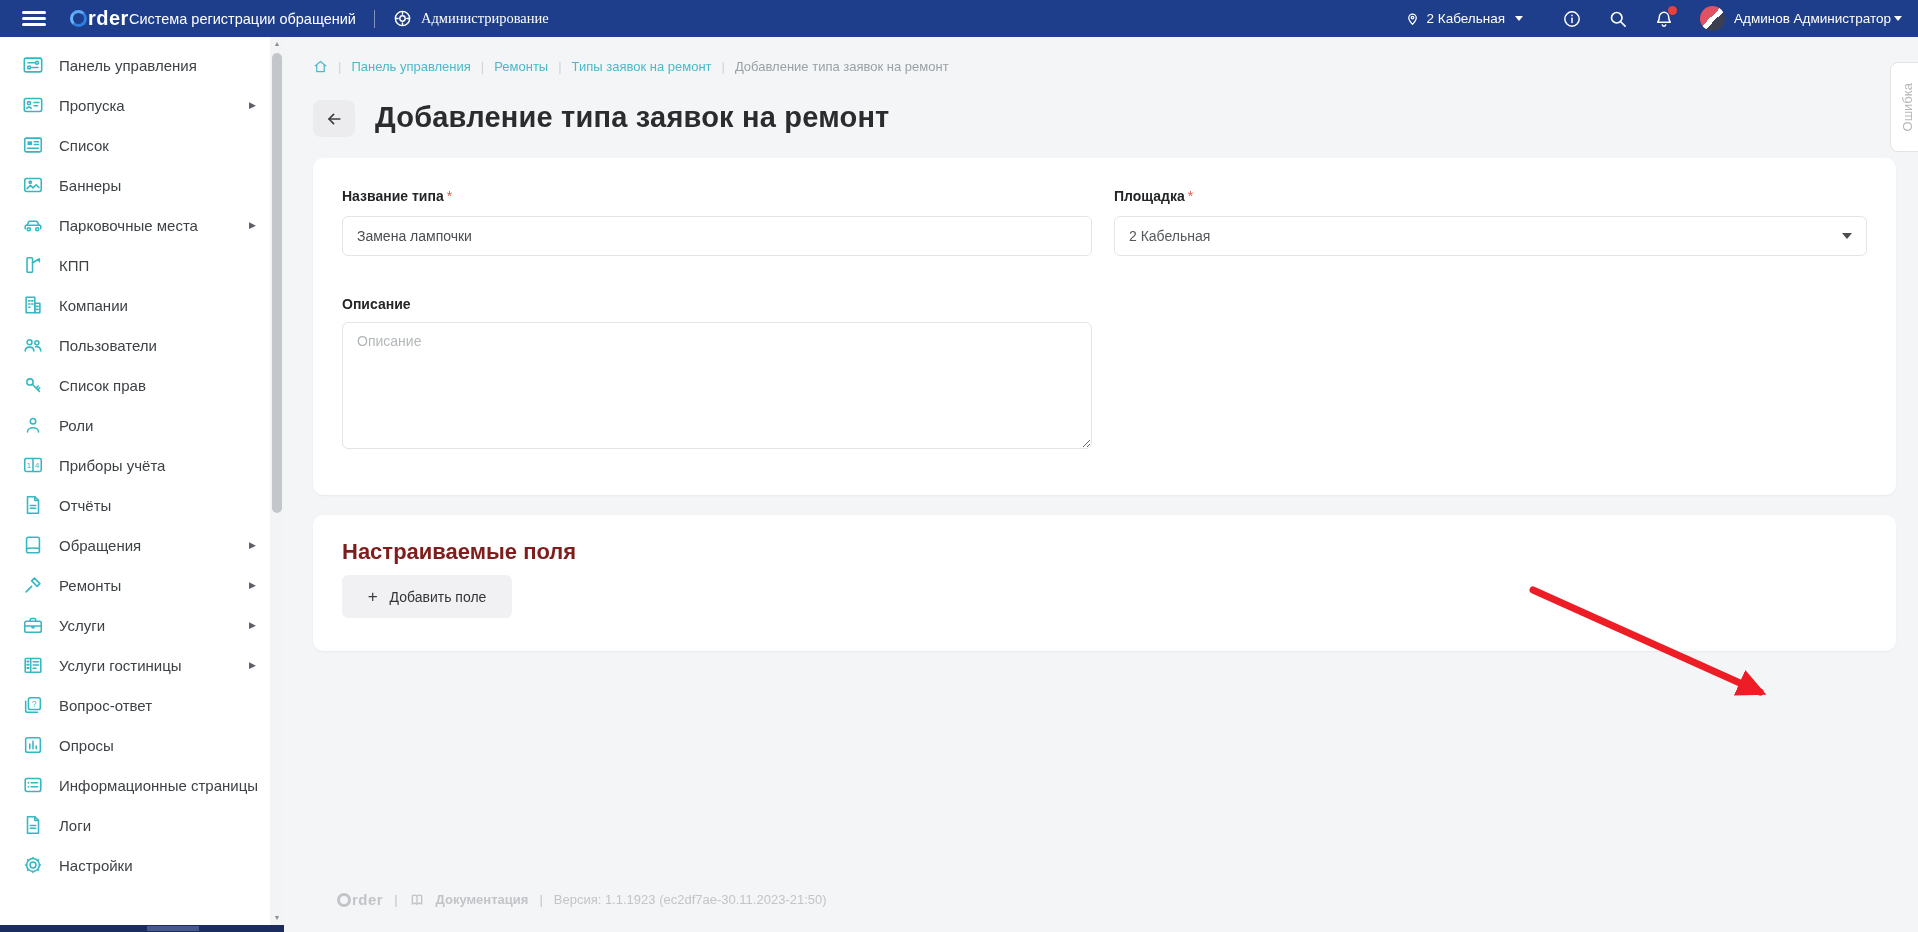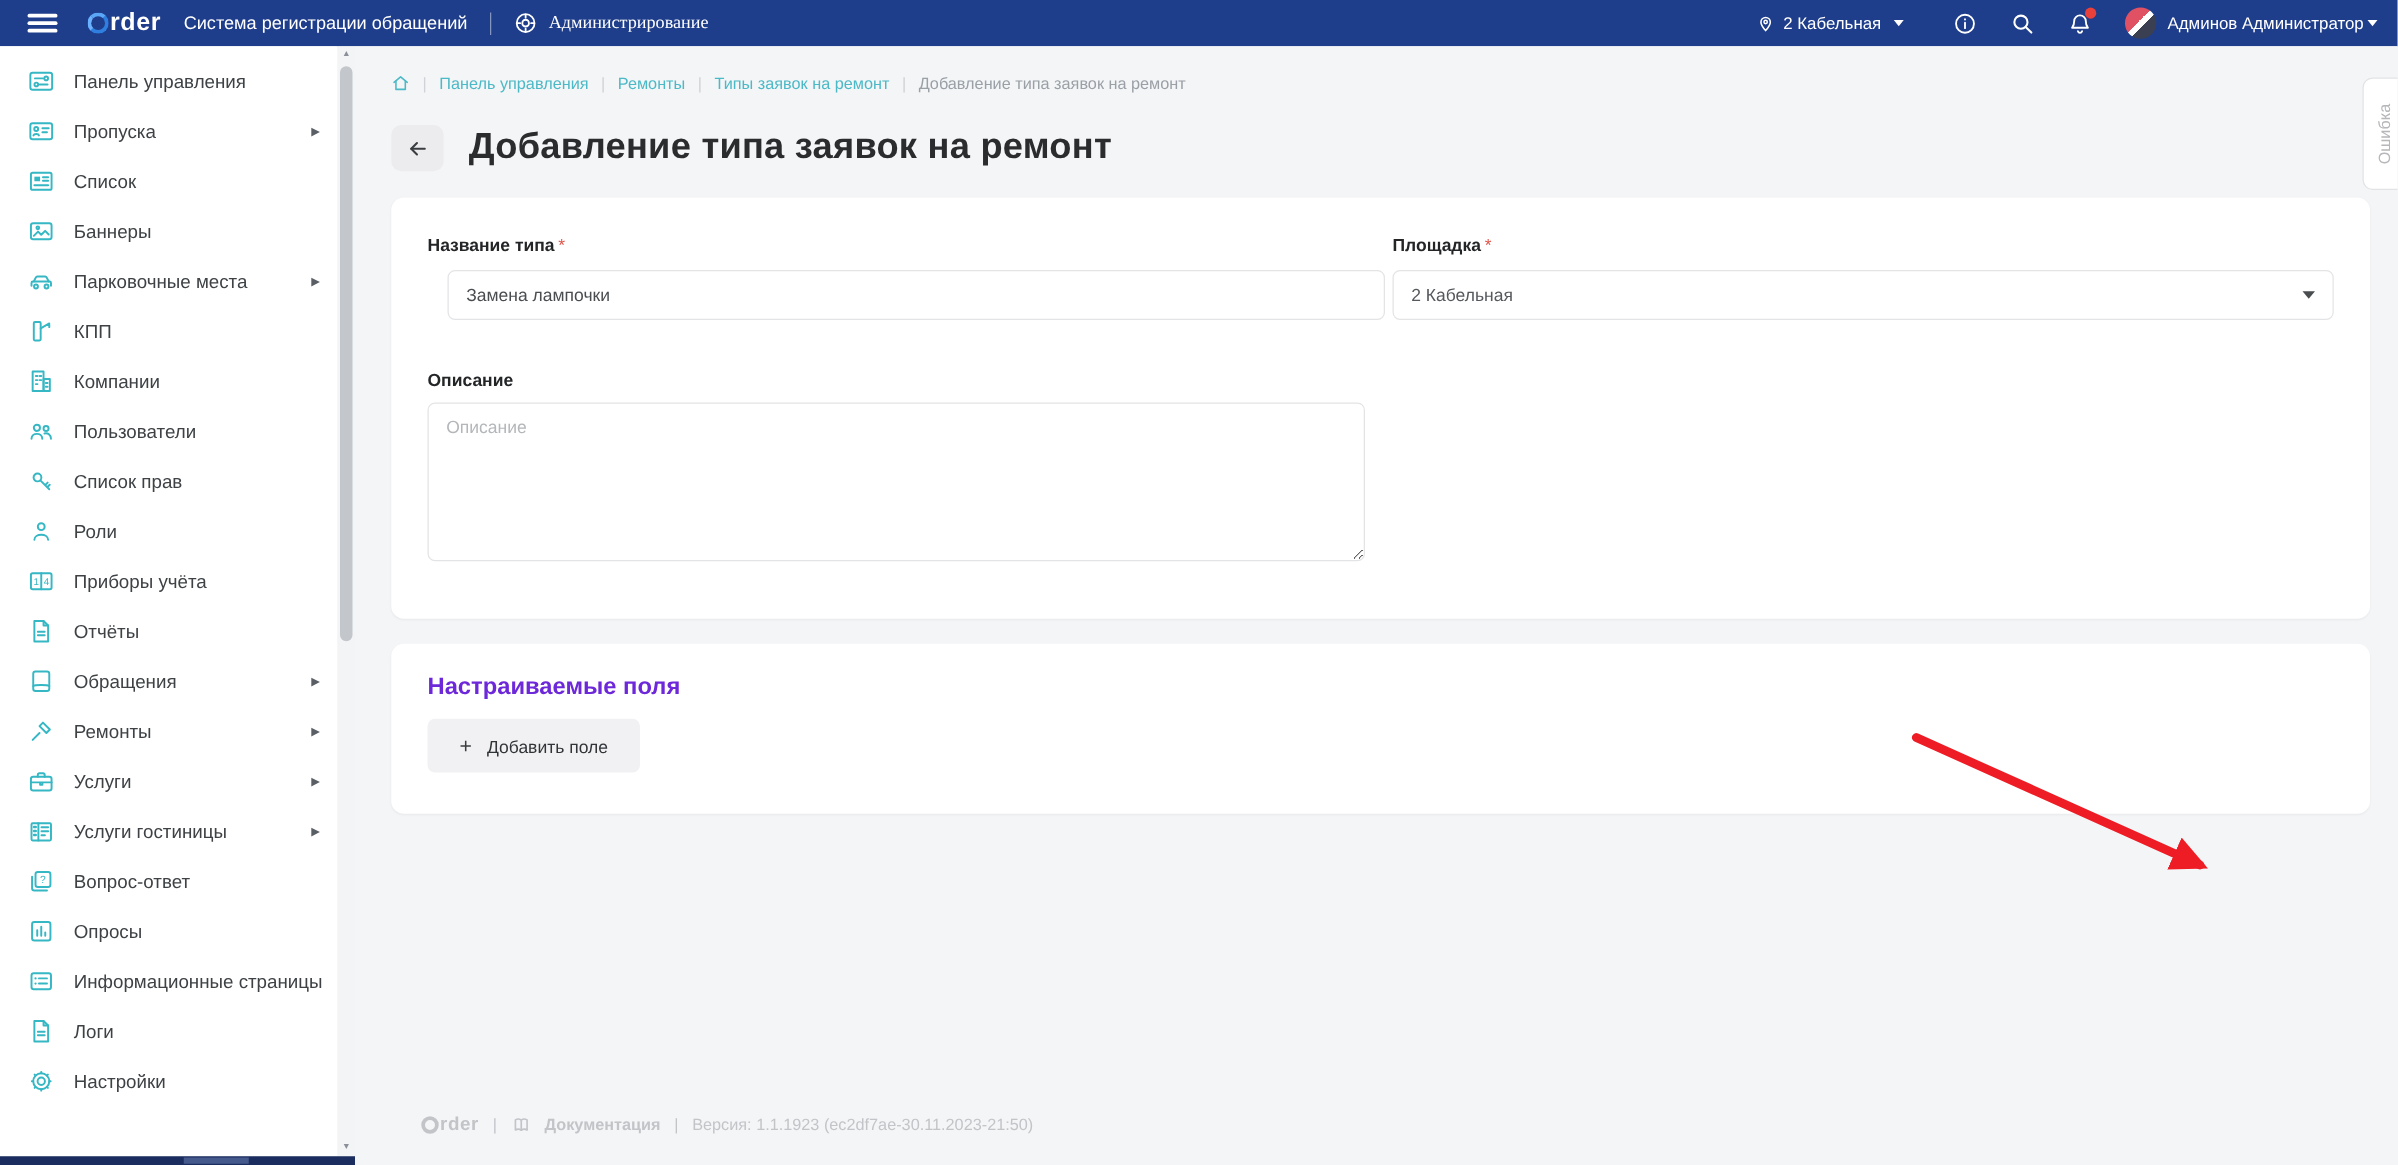--- a/index.html
+++ b/index.html
@@ -9,21 +9,21 @@
   
   .topbar { position:absolute; left:0; top:0; width:1918px; height:37px;
     background:#1e3d8a; display:flex; align-items:center; color:#fff; }
   .hamburger { width:24px; height:15px; margin-left:22px; display:flex;
     flex-direction:column; justify-content:space-between; cursor:pointer; }
   .hamburger div { height:2.6px; background:#fff; border-radius:2px; }
   .logo { display:flex; align-items:center; margin-left:24px; }
   .logo-o { width:17px; height:17px; border-radius:50%;
     border:3.5px solid #2f7fe0; border-left-color:#6ab2ff; border-top-color:#5aa7f7; }
   .logo-rest { font-size:20px; font-weight:bold; letter-spacing:.5px; margin-left:1px; }
-  .tb-sub { font-size:14.5px; margin-left:18px; }
+  .tb-sub { font-size:14.5px; margin-left:0; }
   .tb-div { width:1px; height:18px; background:rgba(255,255,255,.45); margin:0 18px; }
   .tb-section { display:flex; align-items:center; gap:9px; font-size:14.5px;font-family:Liberation Serif, serif; }
   .tb-right { margin-left:auto; display:flex; align-items:center; gap:0; margin-right:16px; }
   .tb-loc { display:flex; align-items:center; gap:7px; font-size:13.5px; margin-right:26px; cursor:pointer; }
   .caret { width:0; height:0; border-left:4.5px solid transparent;
     border-right:4.5px solid transparent; border-top:5px solid #fff; margin-left:3px; }
   .tb-ic { width:20px; height:20px; margin:0 13px; position:relative; cursor:pointer; }
   .badge { position:absolute; top:-3px; right:-3px; width:9px; height:9px;
     border-radius:50%; background:#e8413c; }
   .avatar { width:25px; height:25px; border-radius:50%; margin:0 9px 0 13px; cursor:pointer;
@@ -77,22 +77,22 @@
   .f-select { position:absolute; height:40px; border:1px solid #e3e4e6; border-radius:6px;
     font-size:14px; color:#55585c; background:#fff; display:flex; align-items:center;
     padding:0 14px; cursor:pointer; }
   .sel-caret { margin-left:auto; width:0; height:0; border-left:5px solid transparent;
     border-right:5px solid transparent; border-top:6px solid #4a4d50; }
   .f-textarea { position:absolute; border:1px solid #e3e4e6; border-radius:6px;
     font-family:"Liberation Sans", sans-serif; font-size:14px; color:#4a4d50;
     padding:10px 14px; resize:both; outline:none; }
   .f-textarea::placeholder, .f-input::placeholder { color:#b4b7ba; }
 
-  .cf-heading { position:absolute; left:29px; top:24px; font-size:19px;
-    font-weight:bold; color:#6d28d9; }
+  .cf-heading { position:absolute; left:29px; top:24px; font-size:22px;
+    font-weight:bold; color:#7f1d1d; }
   .btn { border:none; border-radius:6px; font-family:"Liberation Sans", sans-serif;
     font-size:14px; cursor:pointer; }
   .btn-gray { background:#f1f1f3; color:#323538; }
   .btn-teal { background:#2bbac7; color:#fff; }
   .add-field-btn { position:absolute; left:29px; top:60px; width:170px; height:43px;
     display:flex; align-items:center; justify-content:center; gap:12px; }
   .cancel-btn { position:absolute; left:1298px; top:25px; width:100px; height:43px; }
   .submit-btn { position:absolute; left:1439px; top:25px; width:116px; height:43px; }
 
   .footer { position:absolute; left:29px; top:854px; display:flex; align-items:center;
@@ -374,21 +374,21 @@
   <button class="back-btn">
     <svg width="20" height="20" viewBox="0 0 24 24" fill="none" stroke="#3a3d40" stroke-width="2" stroke-linecap="round" stroke-linejoin="round">
       <path d="M19 12H6"></path>
         <path d="M11.5 6.5 6 12l5.5 5.5"></path>
     </svg>
   </button>
   <h1 class="page-title">Добавление типа заявок на ремонт</h1>
 
   <section class="card card1">
     <label class="f-label" style="left:29px; top:30px"><span>Название типа</span><span class="req">*</span></label>
-    <input class="f-input" style="left: 45px; top: 58px; width: 750px;" value="Замена лампочки">
+    <input class="f-input" style="left: 29px; top: 58px; width: 750px;" value="Замена лампочки">
 
     <label class="f-label" style="left:801px; top:30px"><span>Площадка</span><span class="req">*</span></label>
     <div class="f-select" style="left:801px; top:58px; width:753px">
       <span>2 Кабельная</span>
       <span class="sel-caret"></span>
     </div>
 
     <label class="f-label" style="left:29px; top:138px">Описание</label>
     <textarea class="f-textarea" style="left: 29px; top: 164px; width: 750px; height: 127px;" placeholder="Описание"></textarea>
   </section>

